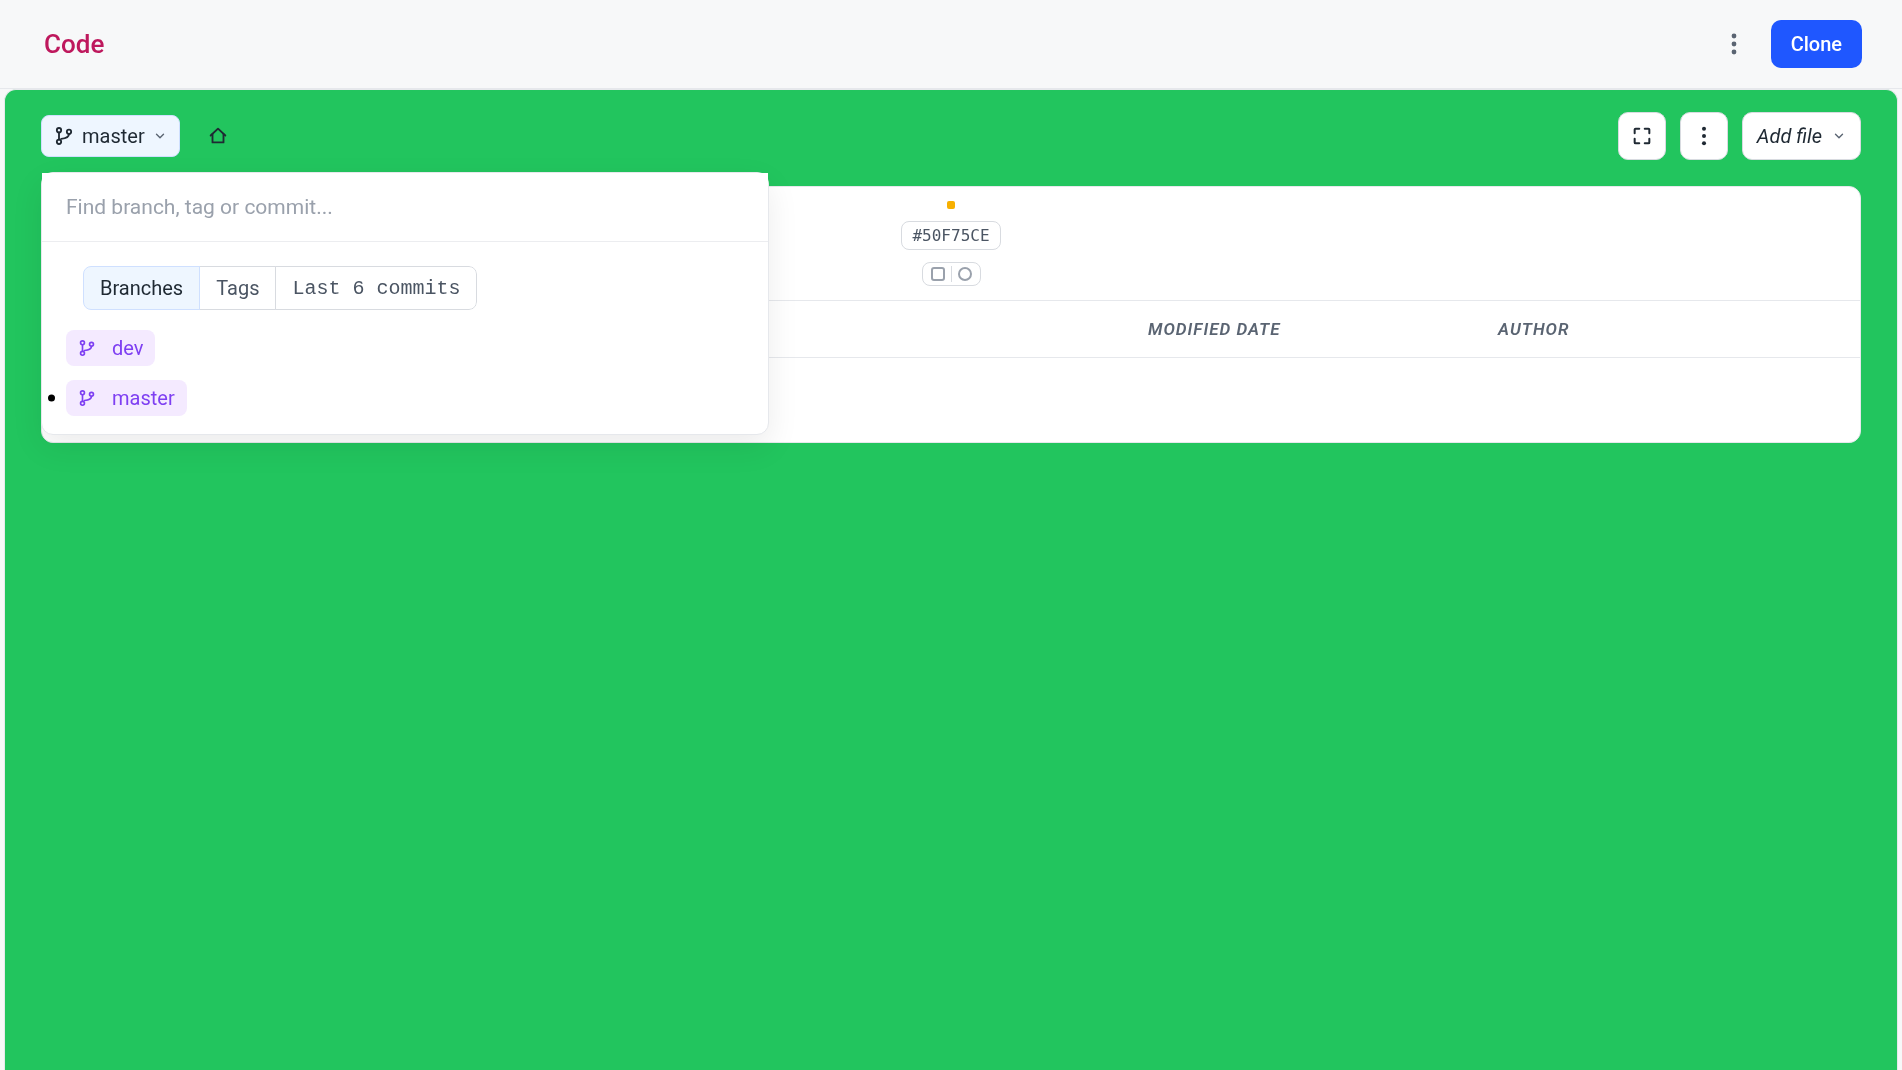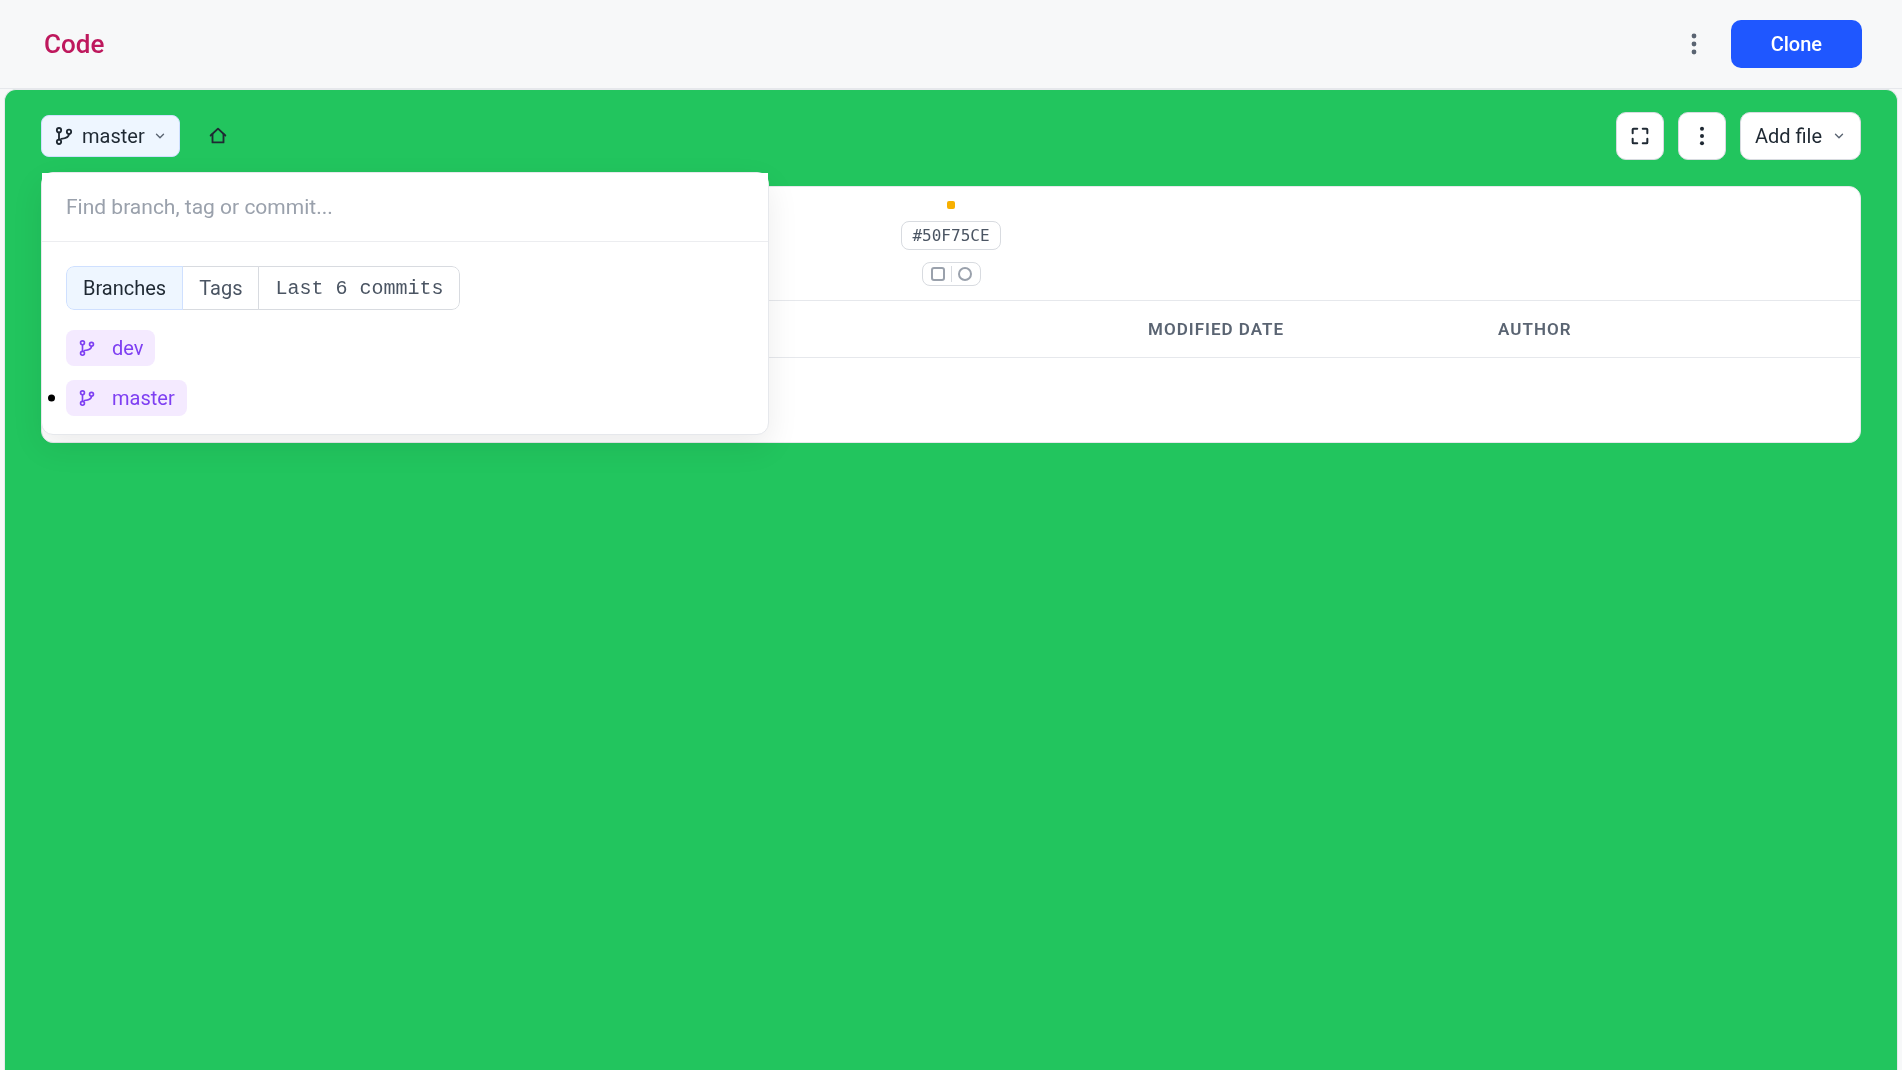--- a/index.html
+++ b/index.html
@@ -49,21 +49,21 @@
       align-items: center;
       justify-content: center;
       cursor: pointer;
     }
     .btn-primary {
       background: #1f57ff;
       color: #fff;
       border: none;
       font-size: 20px;
       font-weight: 500;
-      padding: 12px 40px;
+      padding: 12px 20px;
       border-radius: 10px;
       cursor: pointer;
     }
     
     .content {
       position: relative;
       margin: 0 4px;
       background: #22c55e;
       border-radius: 12px 12px 0 0;
       border: 1px solid #e6e8ec;
@@ -120,20 +120,21 @@
       cursor: pointer;
       font-size: 20px;
       color: #1f2933;
     }
     .outline-btn.square {
       width: 48px;
       padding: 0;
     }
     .add-file-btn {
       gap: 10px;
+      font-style: italic;
     }
     
     .file-panel {
       margin-top: 26px;
       border: 1px solid #e6e8ec;
       border-radius: 12px;
       background: #fff;
     }
     .file-meta-row {
       display: flex;
@@ -181,20 +182,21 @@
       height: 14px;
       border: 2px solid #9aa1ac;
       border-radius: 50%;
     }
     .file-header {
       display: grid;
       grid-template-columns: 1fr 350px 340px;
       border-top: 1px solid #e6e8ec;
       border-bottom: 1px solid #e6e8ec;
       padding: 18px 22px;
+      font-style: italic;
     }
     .file-header > div {
       font-size: 17px;
       font-weight: 600;
       letter-spacing: 0.06em;
       color: #5a6472;
     }
     .file-body {
       height: 84px;
     }
@@ -231,21 +233,21 @@
     }
     .seg {
       border: 1px solid #d8dbe0;
       background: #fff;
       padding: 9px 16px;
       font-size: 20px;
       color: #4b5563;
       cursor: pointer;
       margin-left: -1px;
     }
-    .seg:first-child { margin-left: 0; border-radius: 8px 0 0 8px; }
+    .seg:first-child { margin-left: 17px; border-radius: 8px 0 0 8px; }
     .seg:last-child  { border-radius: 0 8px 8px 0; font-family: Liberation Mono, monospace; }
     .seg.active {
       background: #eef6ff;
       color: #1f2933;
       border-color: #cfe0ff;
       position: relative;
       z-index: 1;
     }
     .branch-list {
       margin-top: 20px;

